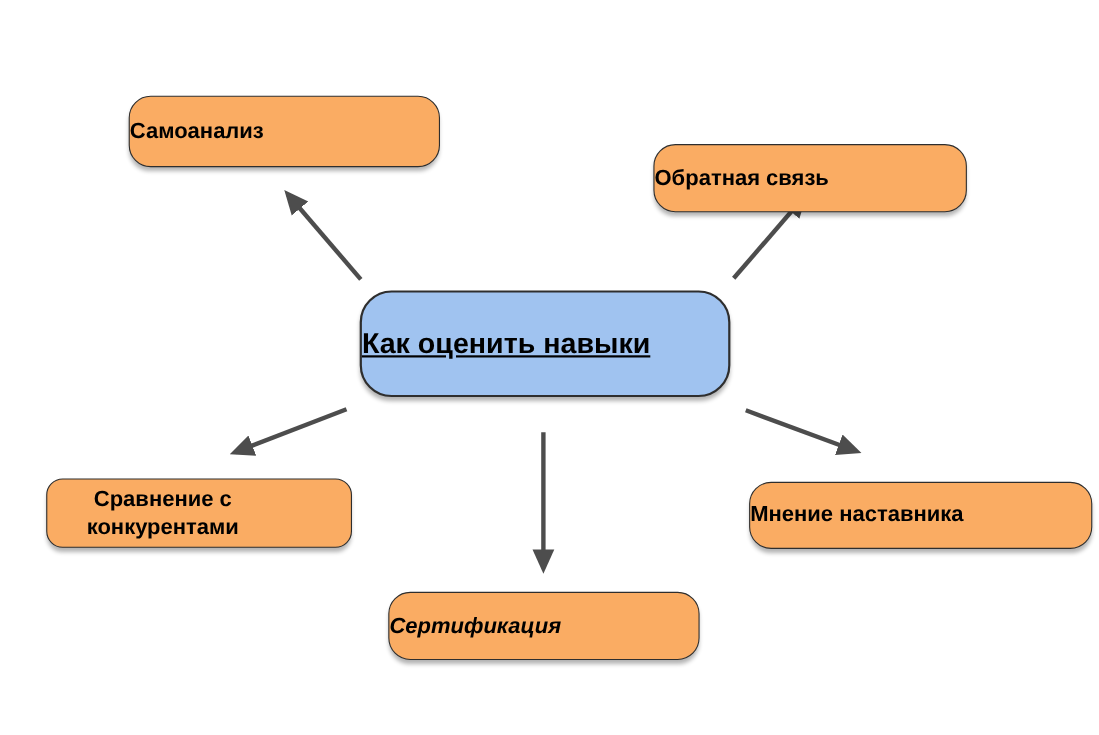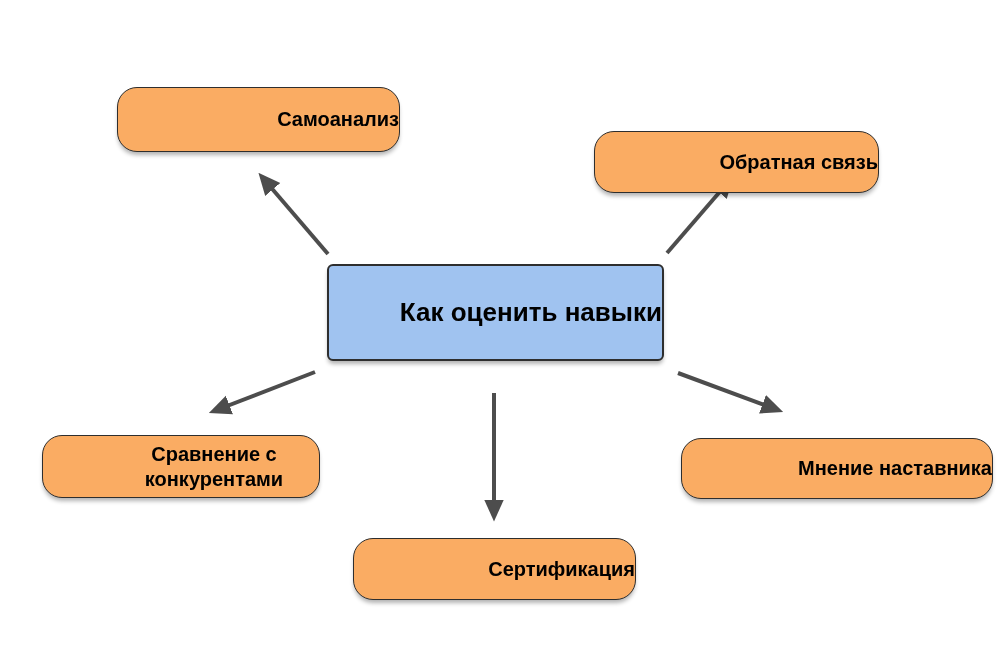--- a/index.html
+++ b/index.html
@@ -32,44 +32,45 @@
     stroke: var(--arrow, #4d4d4d);
     stroke-width: 4;
   }
   .arrows marker path {
     fill: var(--arrow, #4d4d4d);
   }
   .node {
     position: absolute;
     display: flex;
     align-items: center;
-    justify-content: flex-end;
+    justify-content: flex-start;
     text-align: center;
     background: var(--node-fill, #faac63);
     border: 1.5px solid var(--border, #2e2e2e);
     border-radius: 20px;
     font-weight: 700;
     font-size: 20px;
     color: var(--text, #000);
     box-shadow: 0 4px 4px -1px rgba(0,0,0,0.30);
     line-height: 1.25;
   }
   .node-center {
     left: 327px; top: 264px; width: 337px; height: 97px;
     background: var(--center-fill, #a0c3f0);
     border-width: 2px;
-    border-radius: 6px;
+    border-radius: 29px;
     font-size: 26px;
+    text-decoration: underline;
   }
   .node-samoanaliz    { left: 117px; top: 87px;  width: 283px; height: 65px; }
   .node-obratnaya     { left: 594px; top: 90px;  width: 285px; height: 62px; margin-top: 41px; }
-  .node-sravnenie     { left: 42px;  top: 435px; width: 278px; height: 63px; }
+  .node-sravnenie     { left: 42px;  top: 435px; width: 278px; height: 63px; border-radius: 15px; }
   .node-sravnenie span{ display: inline-block; max-width: 210px; }
   .node-mnenie        { left: 681px; top: 438px; width: 312px; height: 61px; }
-  .node-sertifikaciya { left: 353px; top: 538px; width: 283px; height: 62px; }
+  .node-sertifikaciya { left: 353px; top: 538px; width: 283px; height: 62px; font-style: italic; }
 </style>
 </head>
 <body>
 
 <div class="canvas">
 
   <svg class="arrows" width="999" height="668" viewBox="0 0 999 668" xmlns="http://www.w3.org/2000/svg">
     <defs>
       <marker id="arrowhead" viewBox="0 0 10 10" refX="7.5" refY="5" markerWidth="5.5" markerHeight="5.5" orient="auto-start-reverse">
         <path d="M 0 0.5 L 10 5 L 0 9.5 z"></path>

